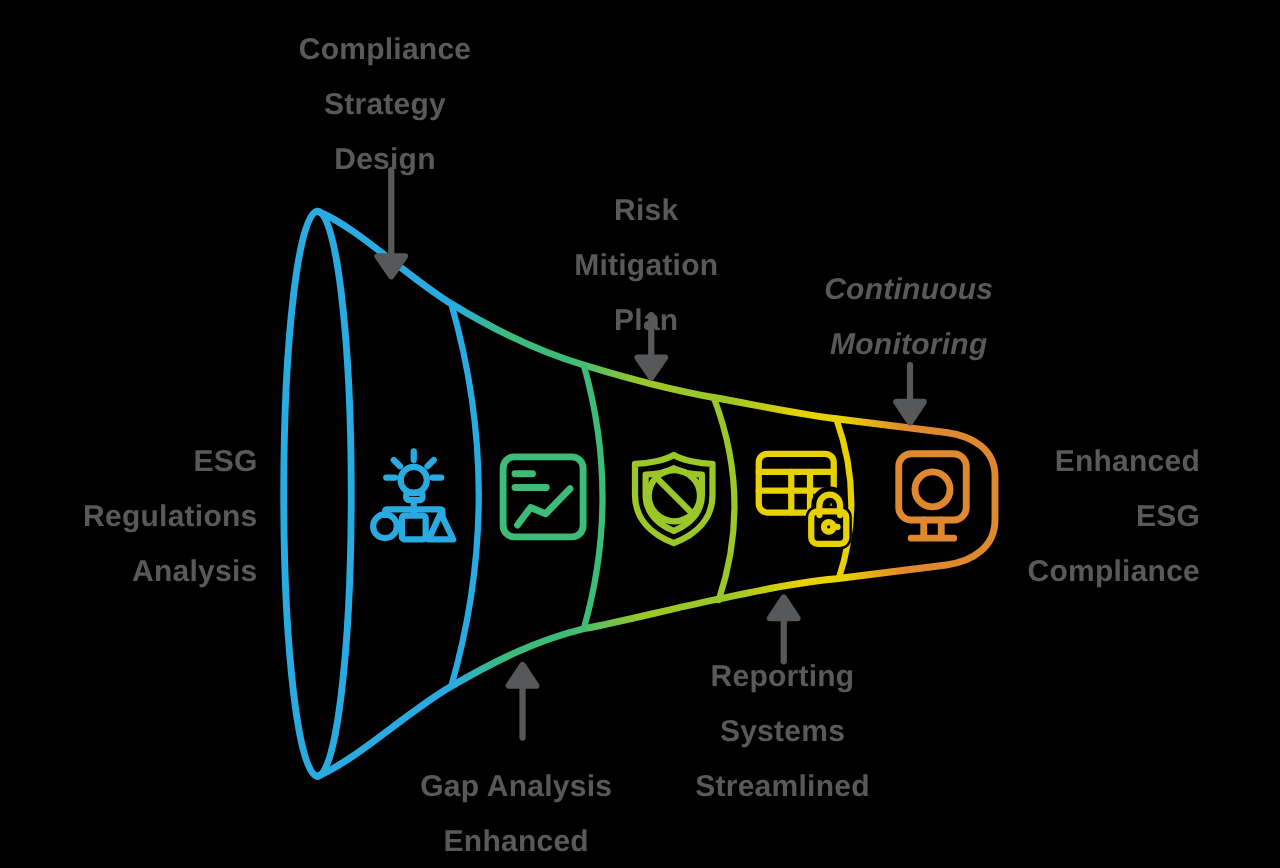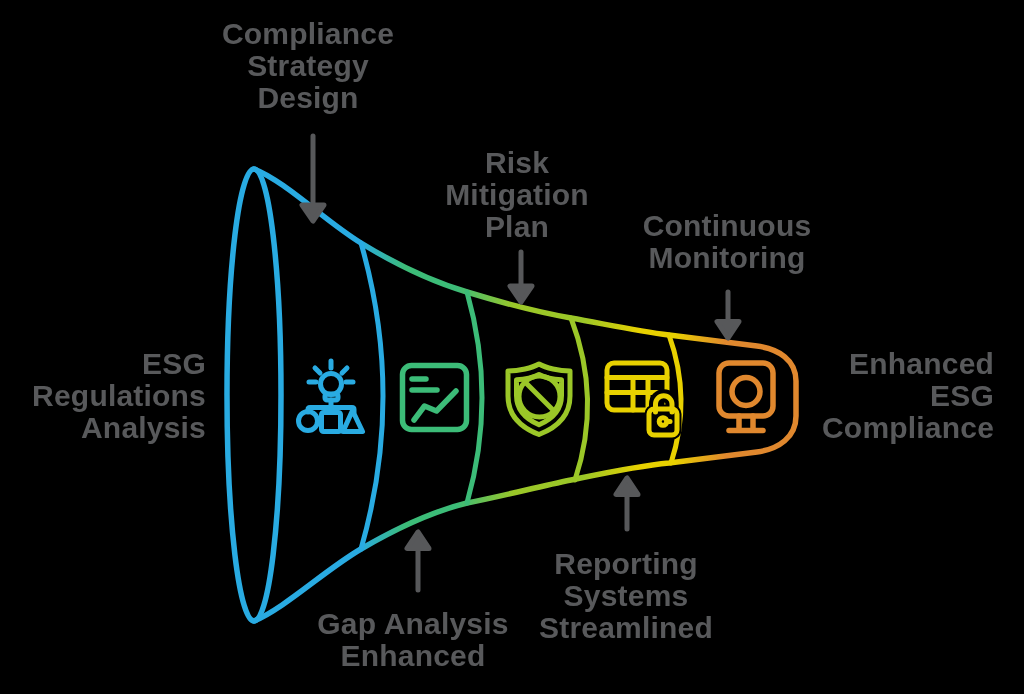--- a/index.html
+++ b/index.html
@@ -8,35 +8,35 @@
     width:1024px; height:694px;
     background:var(--bg);
     position:relative;
     overflow:hidden;
     font-family:"Liberation Sans","DejaVu Sans",sans-serif;
   }
   .stage-canvas { position:absolute; left:0; top:0; width:1024px; height:694px; }
   .lbl {
     position:absolute;
     font-weight:700;
-    font-size:30px;
-    line-height:32px;
+    font-size:24px;
+    line-height:44px;
     color:var(--text);
     white-space:pre-line;
     text-align:center;
     letter-spacing:0.2px;
   }
   .lbl.centered { transform:translateX(-50%); }
   #lbl-compliance { left:308px; top:18px; }
   #lbl-risk       { left:517px; top:123px;margin-top:24px; }
-  #lbl-continuous { left:727px; top:210px; }
+  #lbl-continuous { left:727px; top:210px;font-style:italic; }
   #lbl-esg        { left:0; top:348px; width:206px; text-align:right; }
   #lbl-enhanced   { left:822px; top:348px; text-align:right; }
   #lbl-gap        { left:413px; top:608px; }
-  #lbl-reporting  { left:626px; top:548px; }
+  #lbl-reporting  { left:626px; top:520px; }
 </style>
 </head>
 <body>
 
 <svg class="stage-canvas" viewBox="0 0 1024 694">
   <defs>
     <linearGradient id="funnelGrad" gradientUnits="userSpaceOnUse" x1="228" y1="0" x2="800" y2="0">
       <stop offset="0.00" stop-color="#29ABE2"></stop>
       <stop offset="0.23" stop-color="#29ABE2"></stop>
       <stop offset="0.31" stop-color="#3CBC78"></stop>

